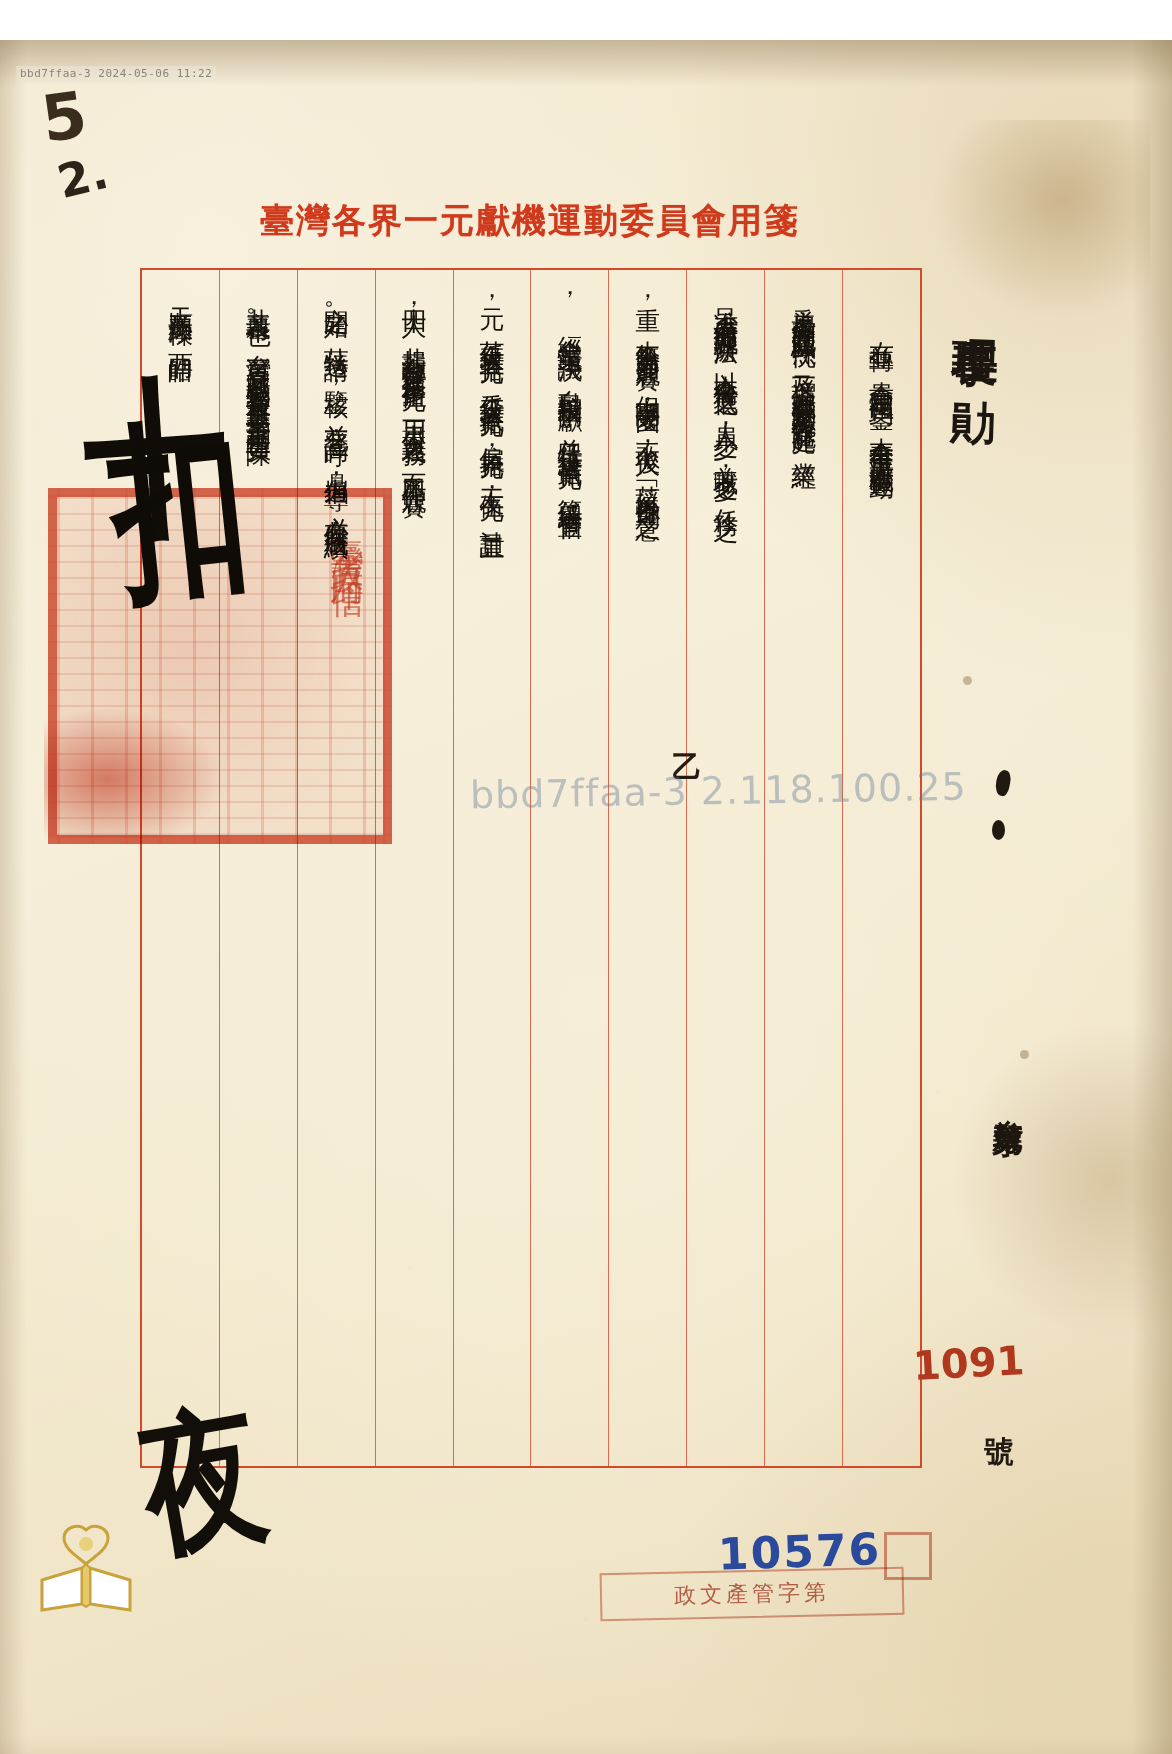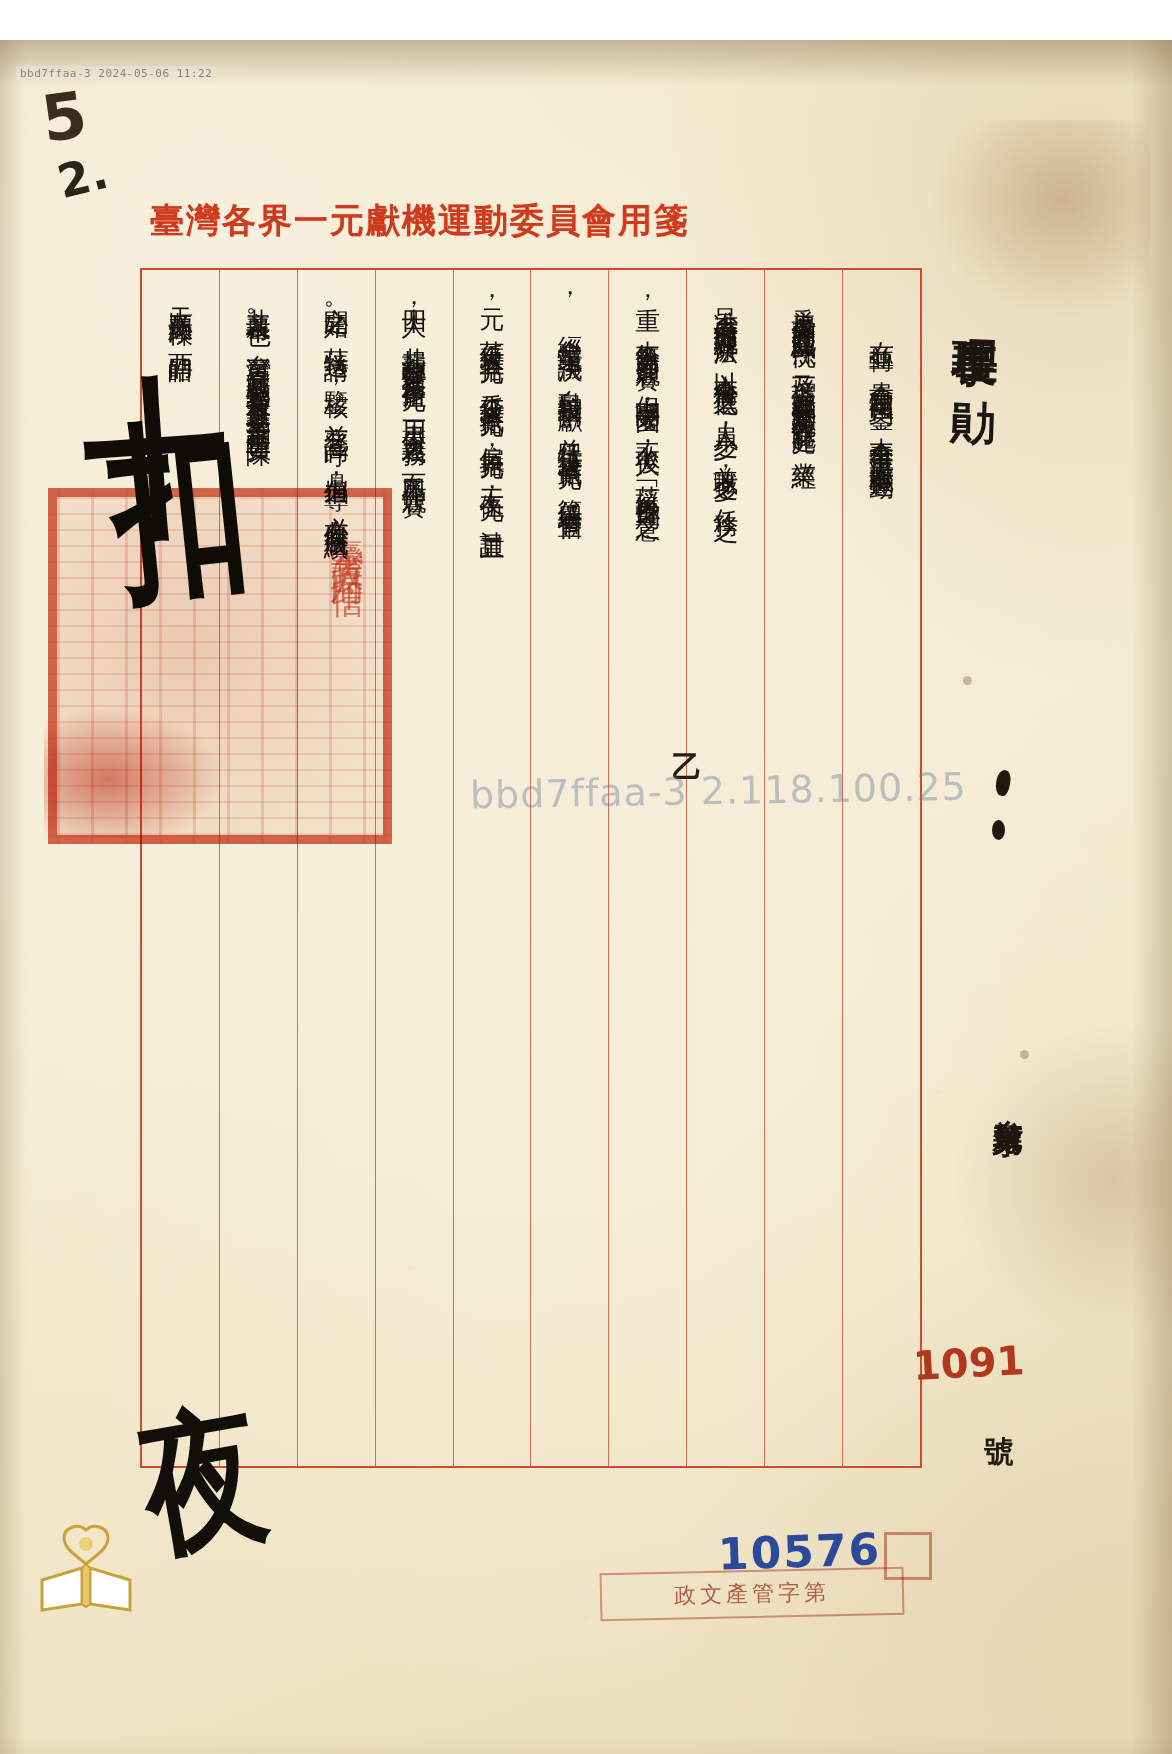--- a/index.html
+++ b/index.html
@@ -78,21 +78,21 @@
     padding: 1px 4px;
     white-space: nowrap;
   }
 
   
   .letterhead {
     position: absolute;
     left: 150px;
     top: 158px;
     width: 760px;
-    text-align: left;
+    text-align: center;
     color: #cf3a1c;
     font-family: "DejaVu Serif", serif;
     font-weight: bold;
     font-size: 34px;
     letter-spacing: 2px;
     white-space: nowrap;
     text-shadow: 0 0 1px rgba(207,58,28,.5);
   }
 
   

